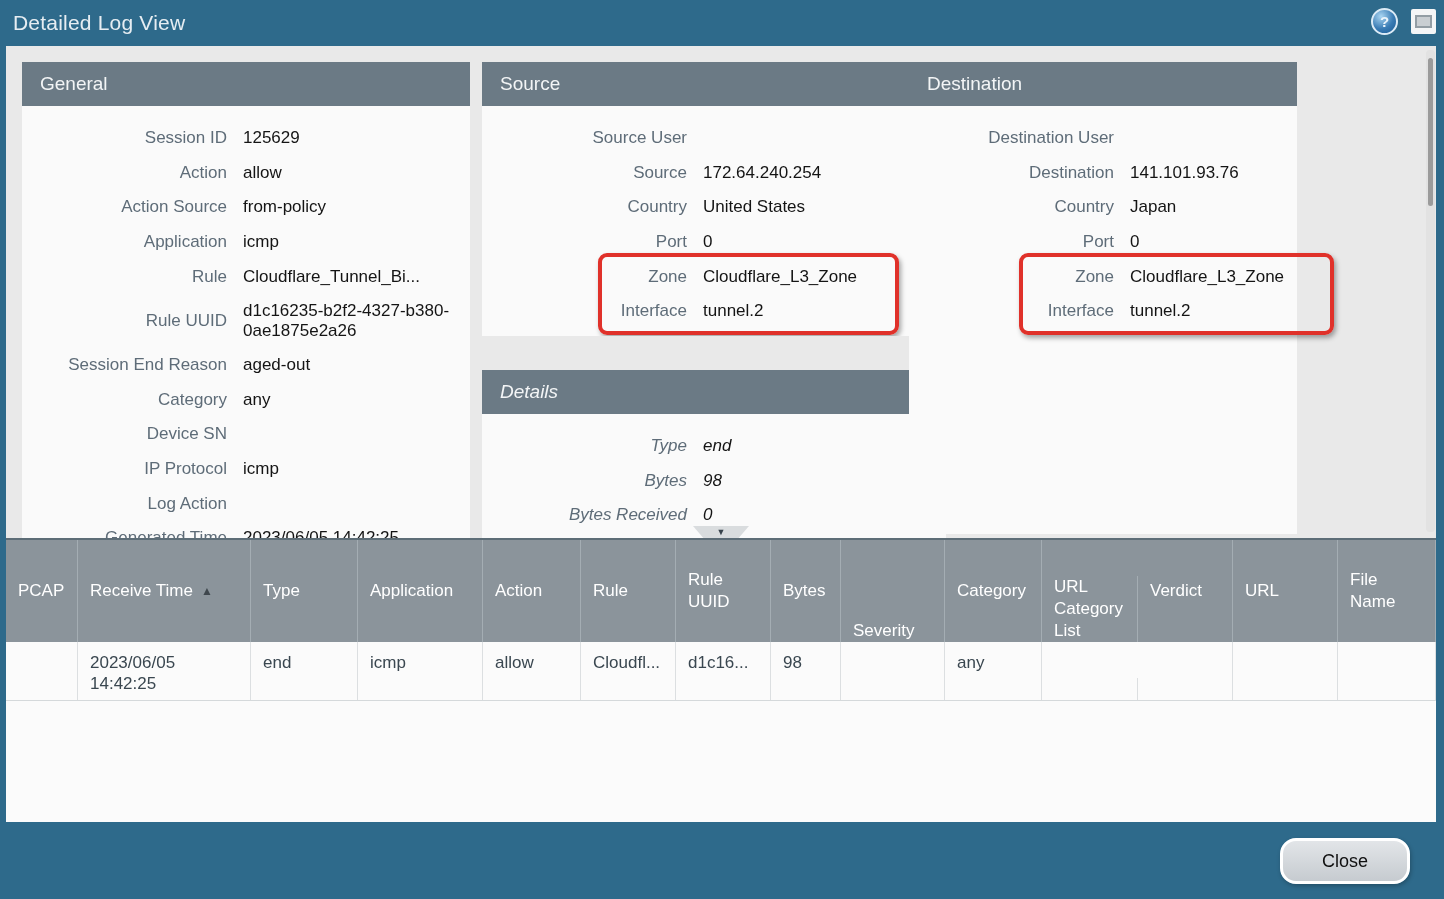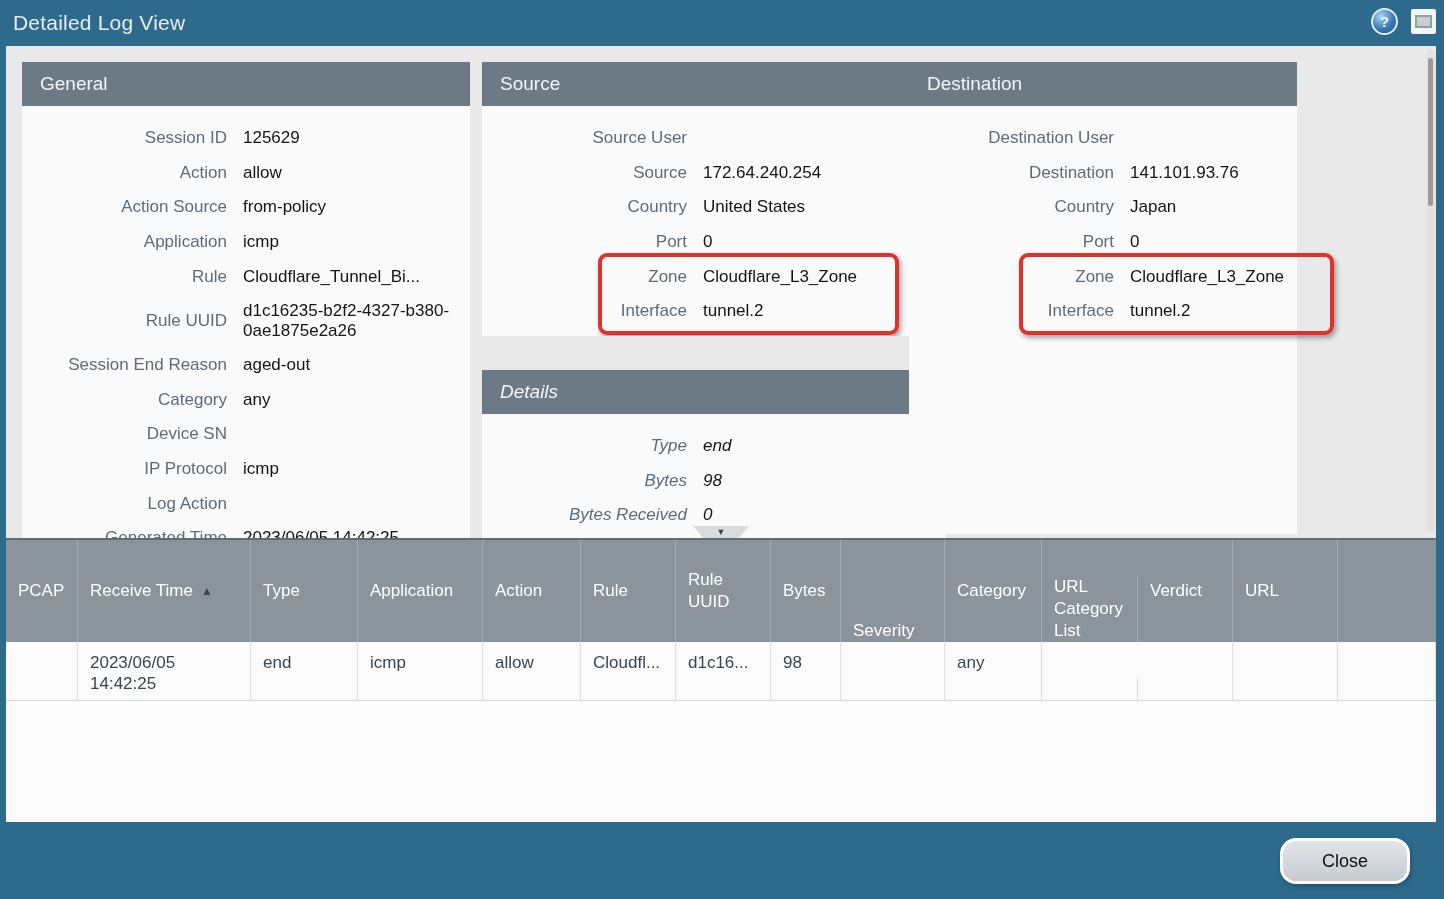--- a/index.html
+++ b/index.html
@@ -281,20 +281,23 @@
           <span>Category</span>
         </div>
       <div class="th tcol-10">
           <span>URL Category List</span>
         </div>
       <div class="th tcol-11">
           <span>Verdict</span>
         </div>
       <div class="th tcol-12">
           <span>URL</span>
+        </div>
+      <div class="th tcol-13">
+          <span>File Name</span>
         </div>
     </div>
     <div class="trow">
       <div class="td tcol-0"></div>
       <div class="td tcol-1">2023/06/05 14:42:25</div>
       <div class="td tcol-2">end</div>
       <div class="td tcol-3">icmp</div>
       <div class="td tcol-4">allow</div>
       <div class="td tcol-5">Cloudfl...</div>
       <div class="td tcol-6">d1c16...</div>

